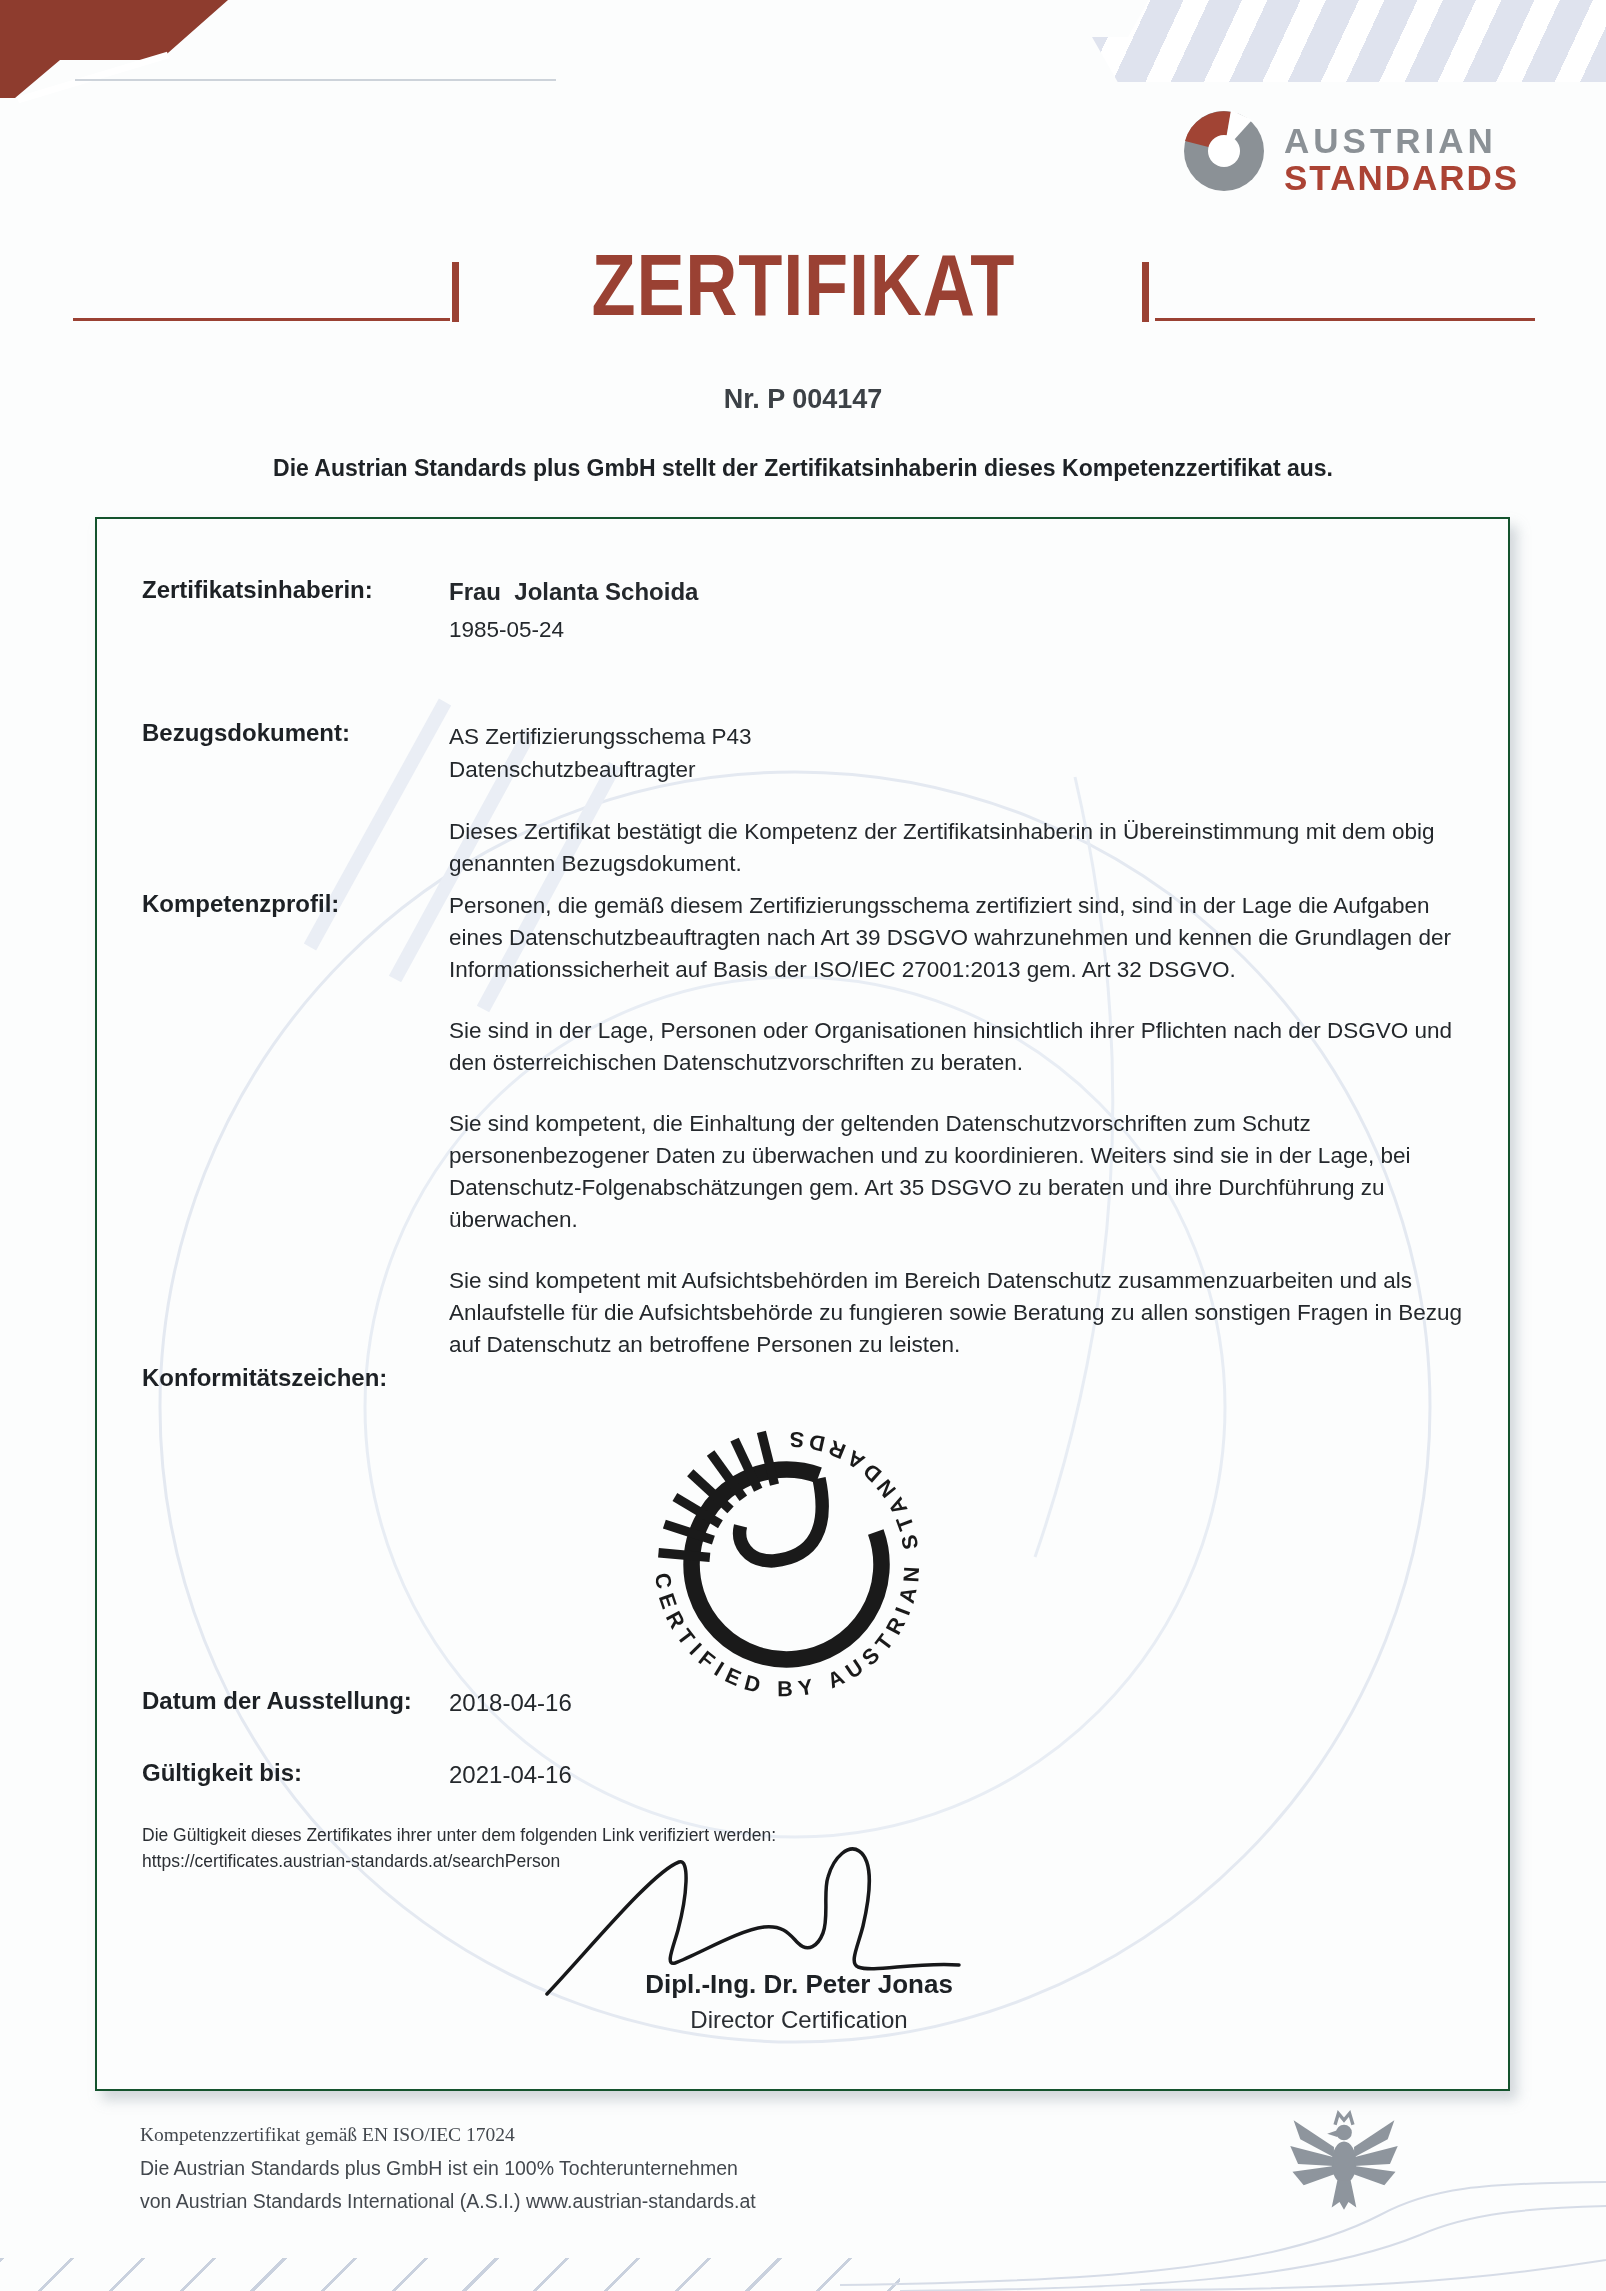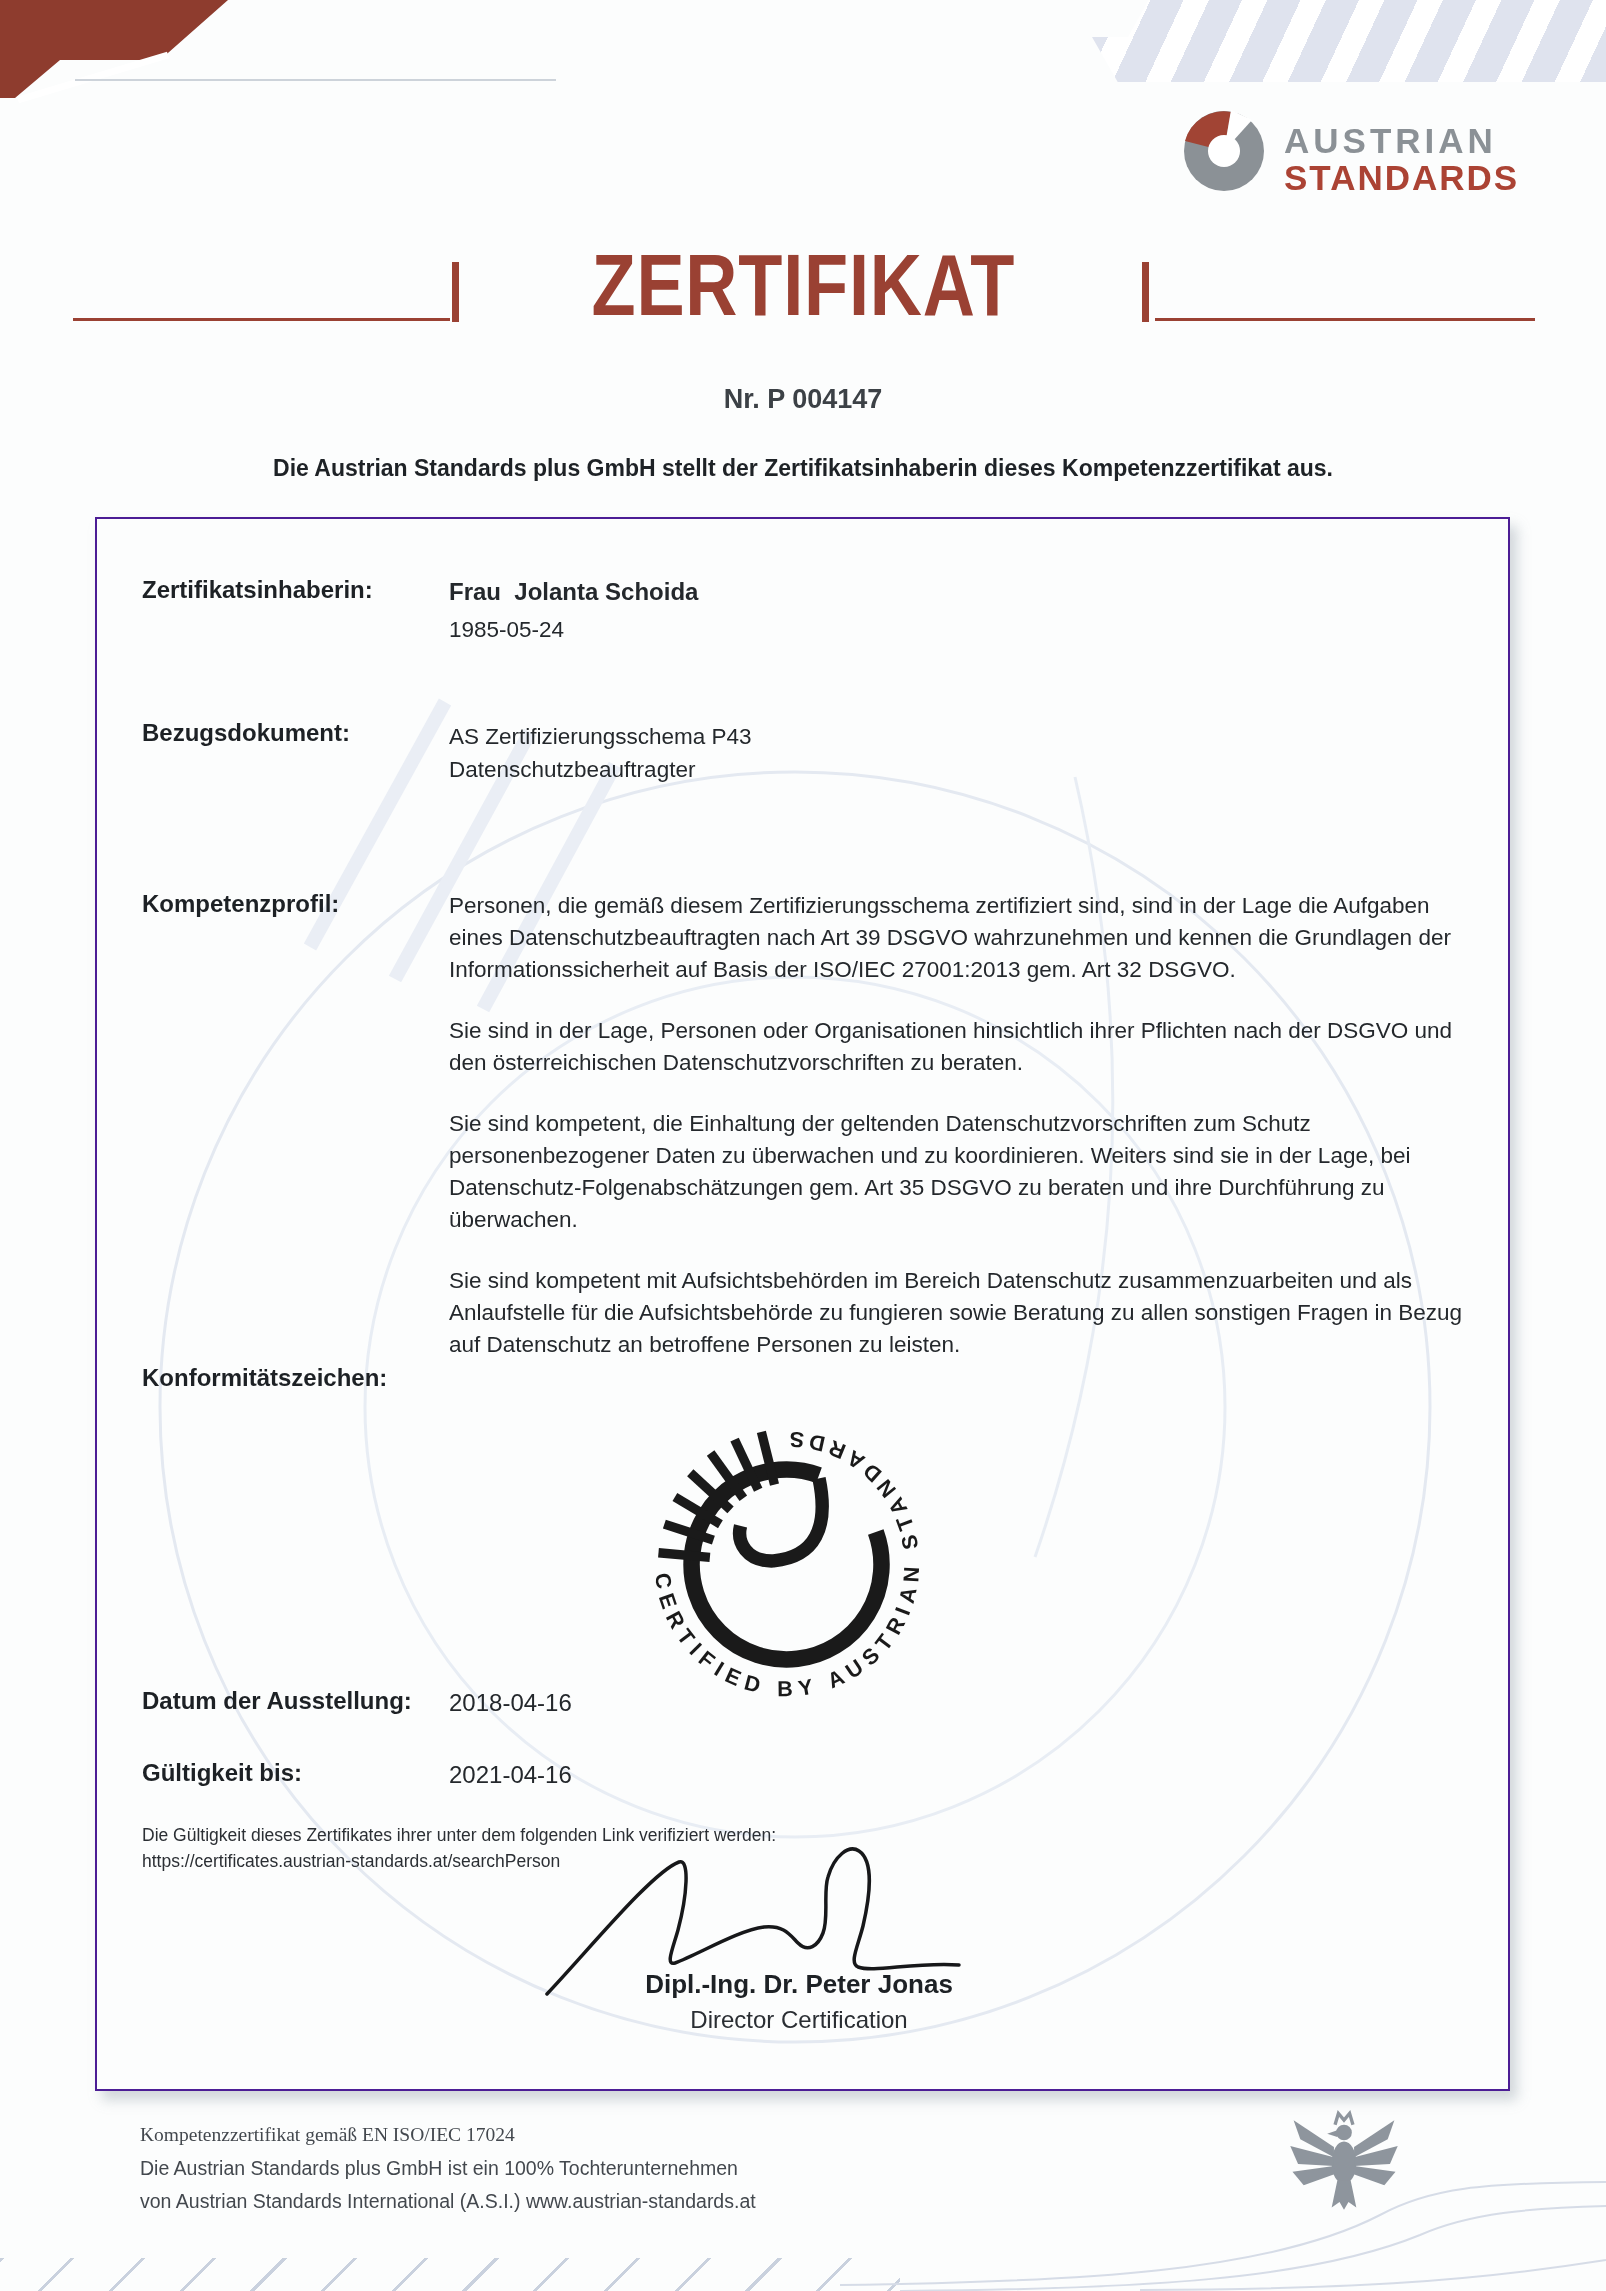--- a/index.html
+++ b/index.html
@@ -19,21 +19,21 @@
   .hline{height:3px;background:#9a4133;top:318px;}
   .cert-nr{left:0;right:0;top:384px;text-align:center;font-size:27px;font-weight:bold;color:#3c4146;}
   .intro{left:0;right:0;top:455px;text-align:center;font-size:23px;font-weight:bold;color:#1e2226;}
   
   .stripes-tr{left:1092px;top:0;width:514px;height:82px;
     background:repeating-linear-gradient(115deg,#dfe3ee 0 30px,#ffffff 30px 53px);
     clip-path:polygon(0 45%,7% 45%,11% 0,100% 0,100% 100%,5% 100%);}
   .ticks-bl{left:0;top:2258px;width:900px;height:33px;
     background:repeating-linear-gradient(135deg,#c9d1de 0 3px,transparent 3px 50px);}
   
-  .main-box{left:95px;top:517px;width:1411px;height:1570px;border:2px solid #4c1d95;
+  .main-box{left:95px;top:517px;width:1411px;height:1570px;border:2px solid #14532d;
     box-shadow:7px 9px 12px rgba(140,152,164,.38);background:transparent;}
   .lbl{left:45px;font-size:24px;font-weight:bold;color:#1d2125;}
   .val{left:352px;font-size:22.5px;color:#24282c;line-height:32px;}
   .val.bold{font-weight:bold;font-size:24px;white-space:pre-wrap;}
   .para-col{left:352px;top:371px;width:1040px;}
   .para-col p{margin:0 0 29px 0;font-size:22.5px;line-height:32px;color:#24282c;}
   .smallprint{left:45px;font-size:17.5px;color:#2b2f34;line-height:26px;}
   .signer-name{left:352px;top:1450px;width:700px;text-align:center;font-size:26px;font-weight:bold;color:#1d2125;}
   .signer-title{left:352px;top:1487px;width:700px;text-align:center;font-size:24px;color:#2a2e33;}
   
@@ -82,20 +82,21 @@
 
 <div class="abs main-box">
 
   <div class="abs lbl" style="top:57px;">Zertifikatsinhaberin:</div>
   <div class="abs val bold" style="top:57px;">Frau  Jolanta Schoida</div>
   <div class="abs val" style="top:95px;">1985-05-24</div>
 
   <div class="abs lbl" style="top:200px;">Bezugsdokument:</div>
   <div class="abs val" style="top:202px;">AS Zertifizierungsschema P43</div>
   <div class="abs val" style="top:235px;">Datenschutzbeauftragter</div>
+  <div class="abs val" style="top:297px;width:1040px;">Dieses Zertifikat bestätigt die Kompetenz der Zertifikatsinhaberin in Übereinstimmung mit dem obig genannten Bezugsdokument.</div>
 
   <div class="abs lbl" style="top:371px;">Kompetenzprofil:</div>
   <div class="abs para-col">
     <p>Personen, die gemäß diesem Zertifizierungsschema zertifiziert sind, sind in der Lage die Aufgaben eines Datenschutzbeauftragten nach Art 39 DSGVO wahrzunehmen und kennen die Grundlagen der Informationssicherheit auf Basis der ISO/IEC 27001:2013 gem. Art 32 DSGVO.</p>
     <p>Sie sind in der Lage, Personen oder Organisationen hinsichtlich ihrer Pflichten nach der DSGVO und den österreichischen Datenschutzvorschriften zu beraten.</p>
     <p>Sie sind kompetent, die Einhaltung der geltenden Datenschutzvorschriften zum Schutz personenbezogener Daten zu überwachen und zu koordinieren. Weiters sind sie in der Lage, bei Datenschutz-Folgenabschätzungen gem. Art 35 DSGVO zu beraten und ihre Durchführung zu überwachen.</p>
     <p>Sie sind kompetent mit Aufsichtsbehörden im Bereich Datenschutz zusammenzuarbeiten und als Anlaufstelle für die Aufsichtsbehörde zu fungieren sowie Beratung zu allen sonstigen Fragen in Bezug auf Datenschutz an betroffene Personen zu leisten.</p>
   </div>
 
   <div class="abs lbl" style="top:845px;text-align:right;">Konformitätszeichen:</div>

